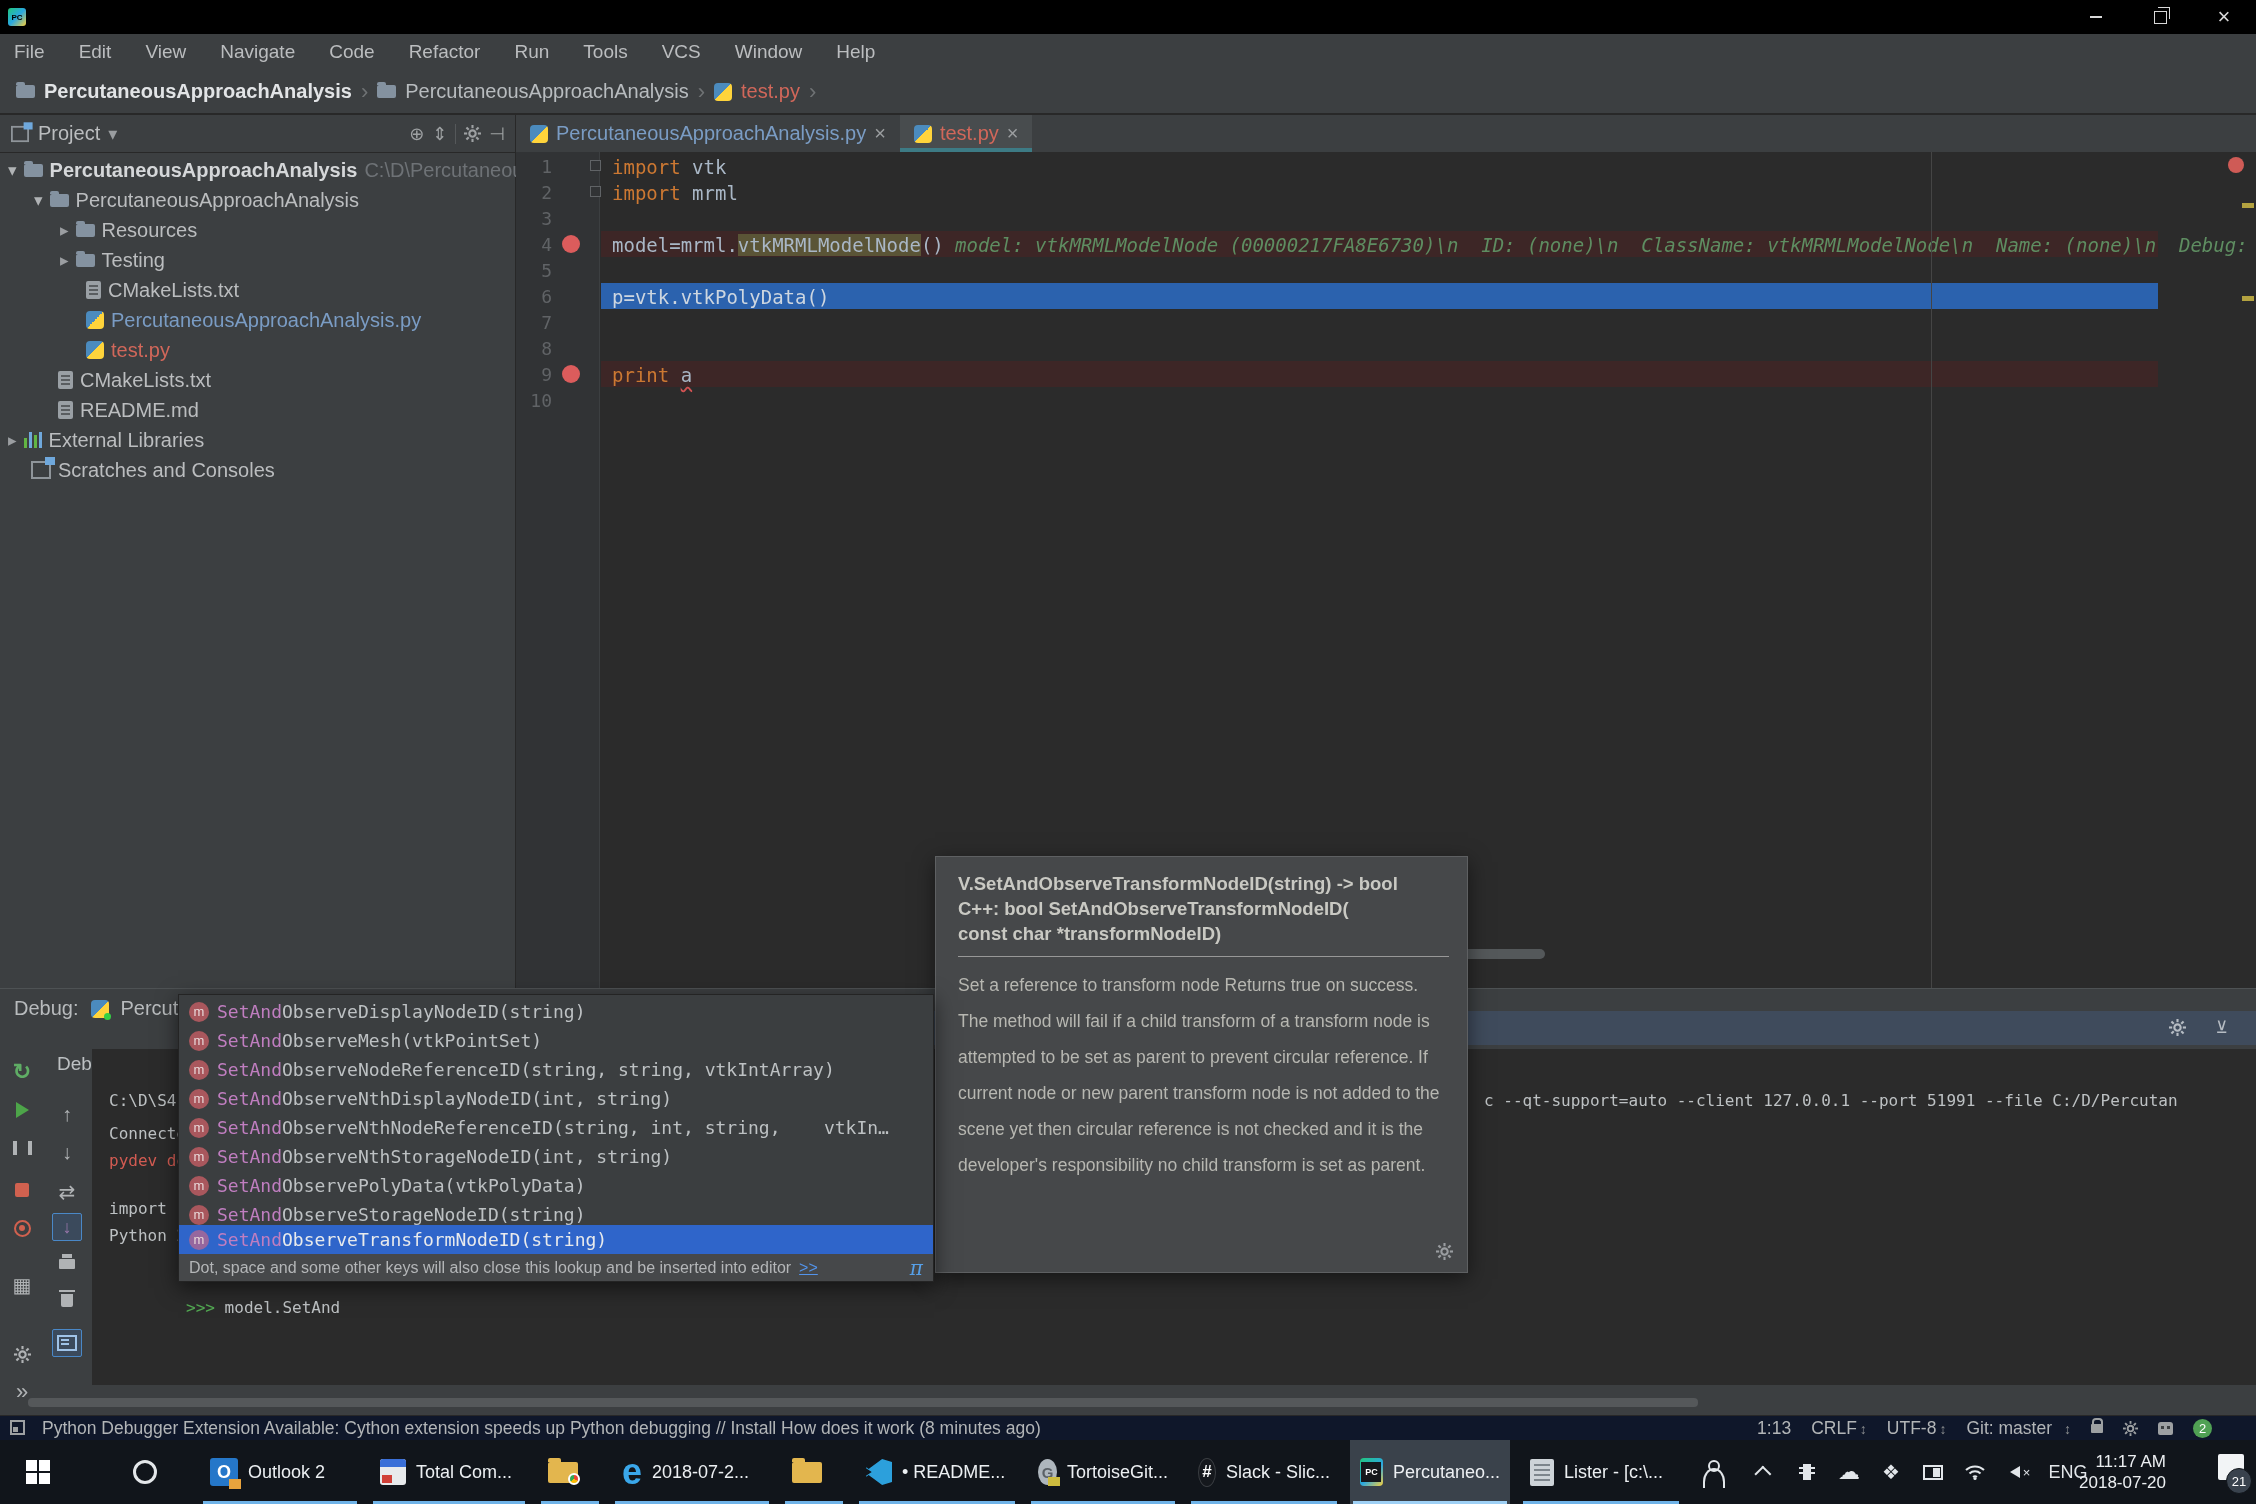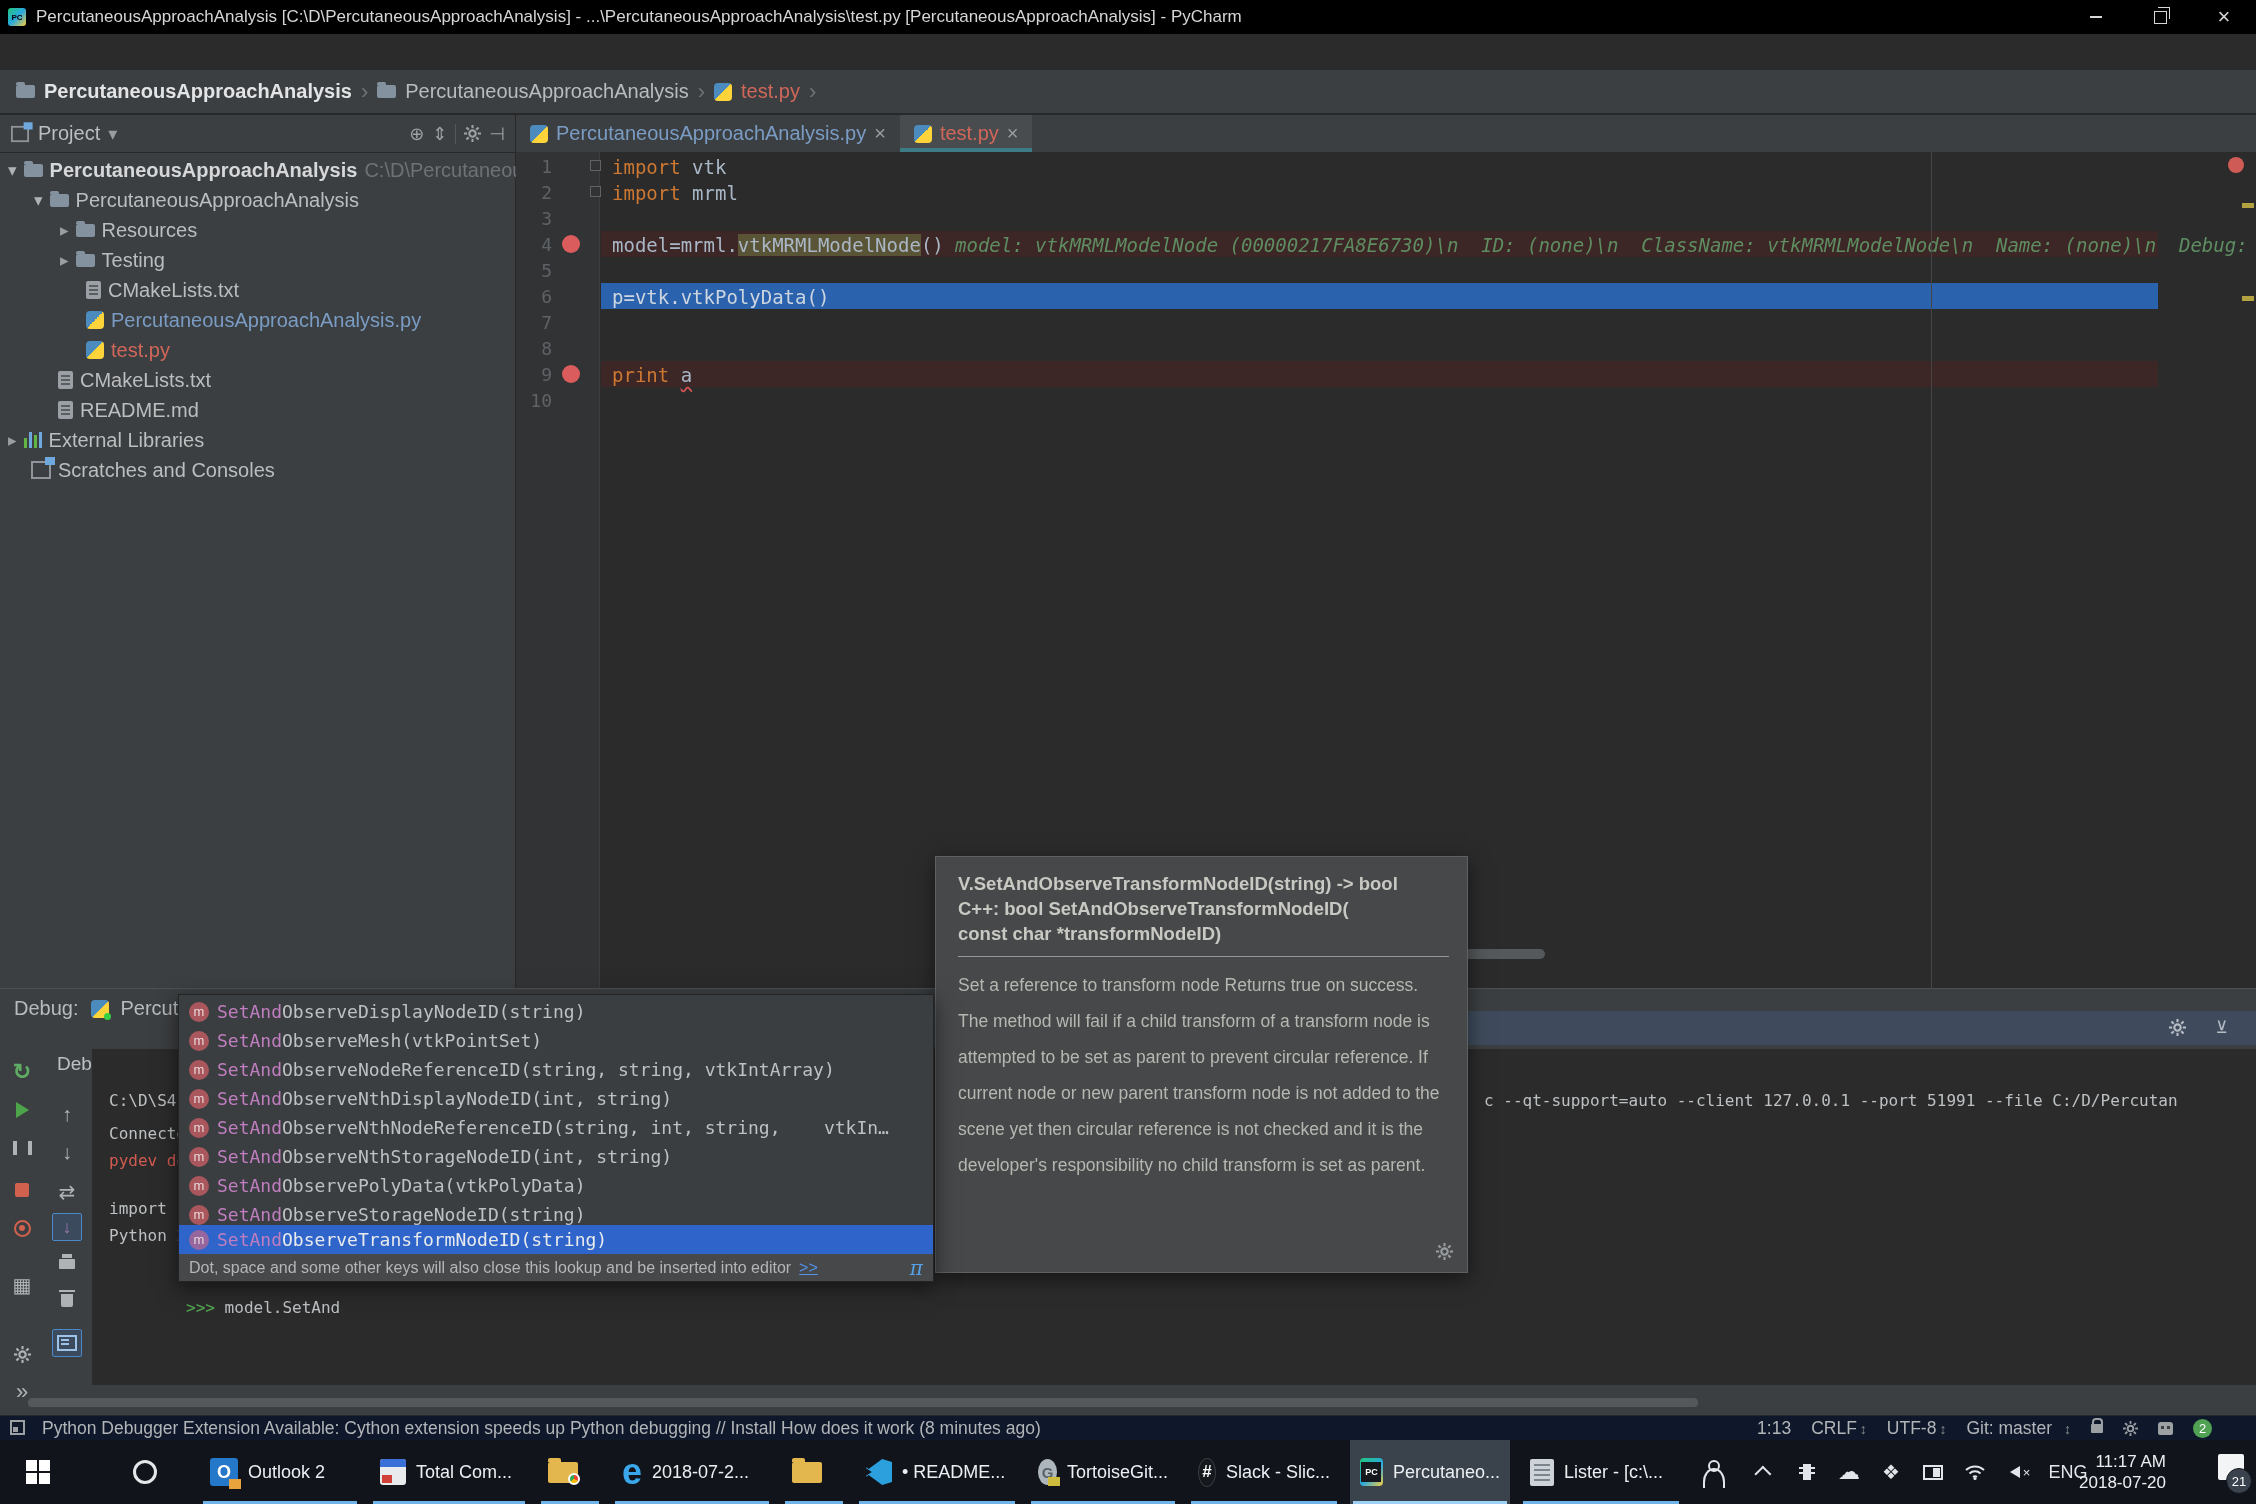--- a/index.html
+++ b/index.html
@@ -190,34 +190,46 @@
   .persons{width:18px;height:18px;border:2px solid #e2e6ea;border-radius:50% 50% 0 0/70% 70% 0 0;border-bottom:none;position:relative;top:6px;}
   .persons::before{content:"";position:absolute;left:3px;top:-10px;width:8px;height:8px;border:2px solid #e2e6ea;border-radius:50%;}
 </style>
 </head>
 <body>
 
 <div id="root">
 
   <div id="titlebar" class="abs row">
     <span class="app-logo" style="margin-left:8px;">PC</span>
-    <span id="title-text" style="margin-left:10px;">PercutaneousApproachAnalysis [C:\D\PercutaneousApproachAnalysis] - ...\PercutaneousApproachAnalysis\test.py [PercutaneousApproachAnalysis] - PyCharm</span>
     <div class="abs" style="right:0;top:0;display:flex;">
       <div class="win-btn">
           <span class="min-glyph"></span>
         </div>
       <div class="win-btn">
           <span class="max-glyph"></span>
         </div>
       <div class="win-btn">
           <span class="close-glyph">×</span>
         </div>
     </div>
   </div>
 
+  <div id="menubar" class="abs">
+    <span class="menu-item">File</span>
+    <span class="menu-item">Edit</span>
+    <span class="menu-item">View</span>
+    <span class="menu-item">Navigate</span>
+    <span class="menu-item">Code</span>
+    <span class="menu-item">Refactor</span>
+    <span class="menu-item">Run</span>
+    <span class="menu-item">Tools</span>
+    <span class="menu-item">VCS</span>
+    <span class="menu-item">Window</span>
+    <span class="menu-item">Help</span>
+  </div>
 
   <div id="toolbar" class="abs">
     <div class="row" style="height:43px;padding-left:16px;gap:9px;">
       <span class="folder-ico"></span>
       <span class="crumb bold">PercutaneousApproachAnalysis</span>
       <span class="g-chev"></span>
       <span class="folder-ico"></span>
       <span class="crumb">PercutaneousApproachAnalysis</span>
       <span class="g-chev"></span>
       <span class="py-ico"></span>

